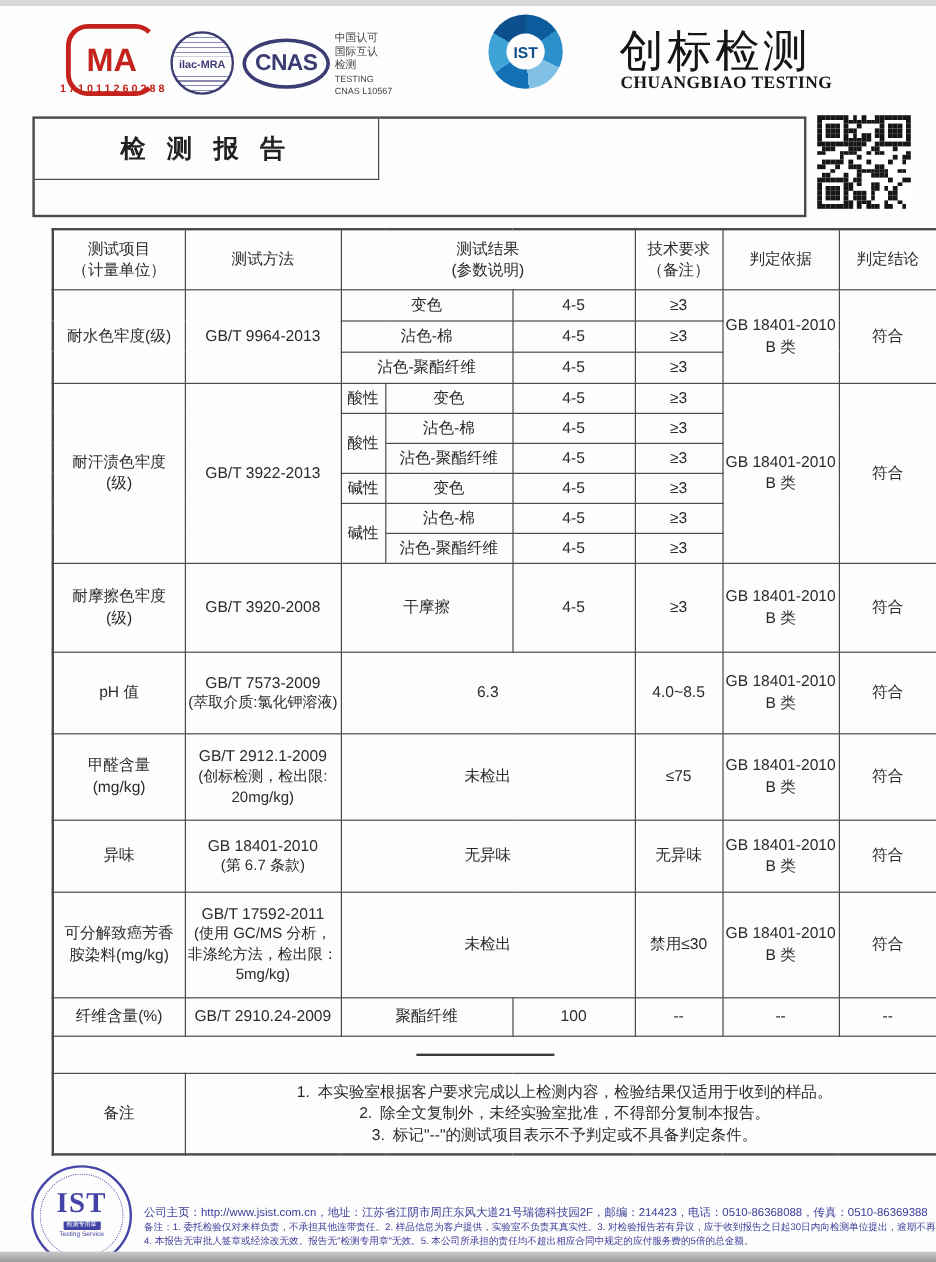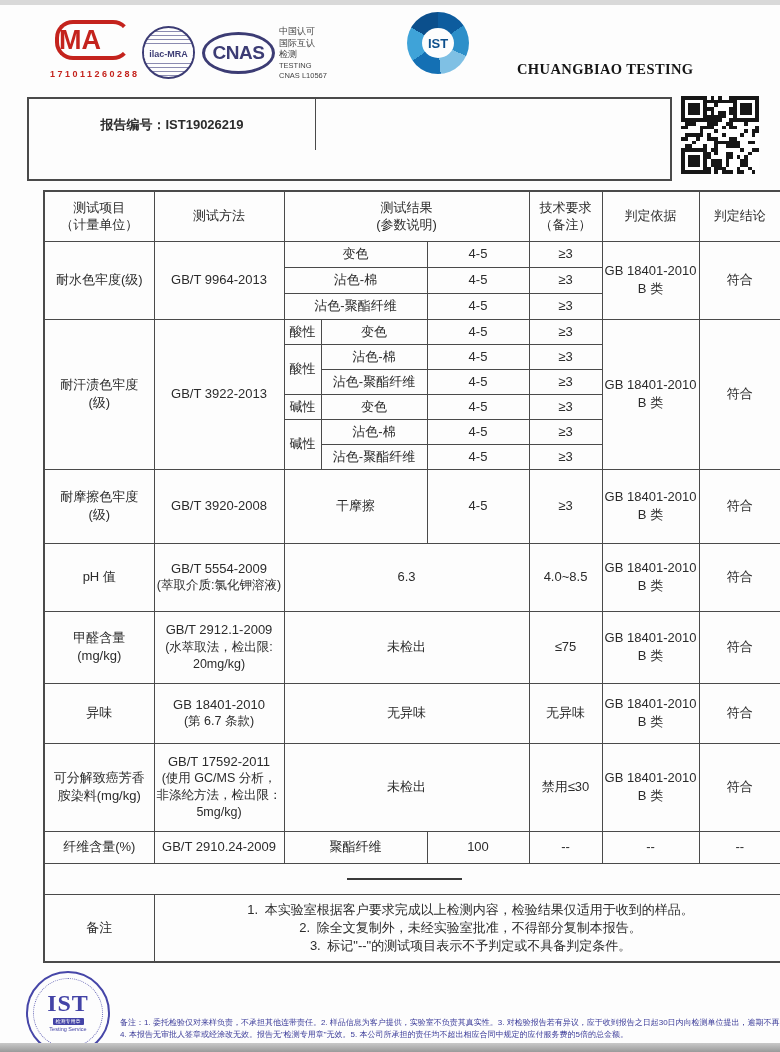--- a/index.html
+++ b/index.html
@@ -5,23 +5,23 @@
   * { margin:0; padding:0; box-sizing:border-box; }
   body {
     width:780px; height:1052px; overflow:hidden; background:#fdfdfd;
     font-family:"Liberation Sans","DejaVu Sans",sans-serif; color:#2b2b2b;
   }
   .page { position:relative; width:780px; height:1052px; background:#fdfdfd; }
   .edge-top { position:absolute; left:0; top:0; width:780px; height:5px; background:#d9d9d9; }
   .edge-bottom { position:absolute; left:0; top:1043px; width:780px; height:9px; background:linear-gradient(#c9c9c9,#9a9a9a); }
 
   
-  .cma { position:absolute; left:55px; top:20px; width:76px; height:40px;
+  .cma { position:absolute; left:55px; top:20px; width:76px; height:60px;
     border:4px solid #c4231d; border-right-color:transparent; border-radius:18px;
-    display:flex; align-items:center; }
+    display:flex; align-items:center; justify-content:center; }
   .cma span { color:#c4231d; font-weight:800; font-size:27px; letter-spacing:0; }
   .cma-num { position:absolute; left:50px; top:69px; width:90px; color:#c4231d;
     font-size:9px; letter-spacing:2.5px; font-weight:600; }
   .ilac { position:absolute; left:142px; top:26px; width:53px; height:53px; border-radius:50%;
     border:2px solid #3c3c74; overflow:hidden;
     background:repeating-linear-gradient(#fdfdfd 0 3px, #8a8ab0 3px 4px); }
   .ilac-band { position:absolute; left:0; top:19px; width:100%; height:14px; background:#fdfdfd;
     display:flex; align-items:center; justify-content:center; }
   .ilac-band span { color:#3c3c74; font-weight:800; font-size:9px; }
   .cnas { position:absolute; left:202px; top:32px; width:73px; height:42px;
@@ -107,24 +107,25 @@
   <div class="accred">
     <div class="cn">中国认可</div>
     <div class="cn">国际互认</div>
     <div class="cn">检测</div>
     <div class="en">TESTING</div>
     <div class="en">CNAS L10567</div>
   </div>
   <div class="ist-logo">
     <div class="inner">IST</div>
   </div>
+  <div class="brand-cn">创标检测</div>
   <div class="brand-en">CHUANGBIAO TESTING</div>
 
   <div class="rpt-head">
-    <div class="rh-no">报告编号：IST19026219</div>
+    <div class="rh-title">检 测 报 告</div>
   </div>
   <div class="qr">
       <i style="grid-row:1;grid-column:1"></i>
       <i style="grid-row:1;grid-column:2"></i>
       <i style="grid-row:1;grid-column:3"></i>
       <i style="grid-row:1;grid-column:4"></i>
       <i style="grid-row:1;grid-column:5"></i>
       <i style="grid-row:1;grid-column:6"></i>
       <i style="grid-row:1;grid-column:7"></i>
       <i style="grid-row:1;grid-column:9"></i>
@@ -450,37 +451,37 @@
       <td colspan="2">干摩擦</td>
       <td>4-5</td>
       <td>≥3</td>
       <td>GB 18401-2010 B 类</td>
       <td>符合</td>
     </tr>
 
     <tr class="h68">
       <td>pH 值</td>
       <td>
-            <div>GB/T 5554-2009</div>
+            <div>GB/T 7573-2009</div>
             <div class="mnote">(萃取介质:氯化钾溶液)</div>
           </td>
       <td colspan="3">6.3</td>
       <td>4.0~8.5</td>
       <td>GB 18401-2010 B 类</td>
       <td>符合</td>
     </tr>
 
     <tr class="h72">
       <td>
             <div>甲醛含量</div>
             <div>(mg/kg)</div>
           </td>
       <td>
             <div>GB/T 2912.1-2009</div>
-            <div class="mnote">(水萃取法，检出限: 20mg/kg)</div>
+            <div class="mnote">(创标检测，检出限: 20mg/kg)</div>
           </td>
       <td colspan="3">未检出</td>
       <td>≤75</td>
       <td>GB 18401-2010 B 类</td>
       <td>符合</td>
     </tr>
 
     <tr class="h60">
       <td>异味</td>
       <td>
@@ -534,17 +535,18 @@
     </tr>
   </tbody>
     </table>
 
   <div class="seal">
     <div class="ring"></div>
     <div class="ist">IST</div>
     <div class="chip">检测专用章</div>
     <div class="en">Testing Service</div>
   </div>
+  <div class="ft ft-contact">公司主页：http://www.jsist.com.cn，地址：江苏省江阴市周庄东风大道21号瑞德科技园2F，邮编：214423，电话：0510-86368088，传真：0510-86369388</div>
   <div class="ft ft-note1">备注：1. 委托检验仅对来样负责，不承担其他连带责任。2. 样品信息为客户提供，实验室不负责其真实性。3. 对检验报告若有异议，应于收到报告之日起30日内向检测单位提出，逾期不再受理。</div>
   <div class="ft ft-note2">4. 本报告无审批人签章或经涂改无效。报告无"检测专用章"无效。5. 本公司所承担的责任均不超出相应合同中规定的应付服务费的5倍的总金额。</div>
 
   <div class="edge-bottom"></div>
 </div>
 
 </body></html>

